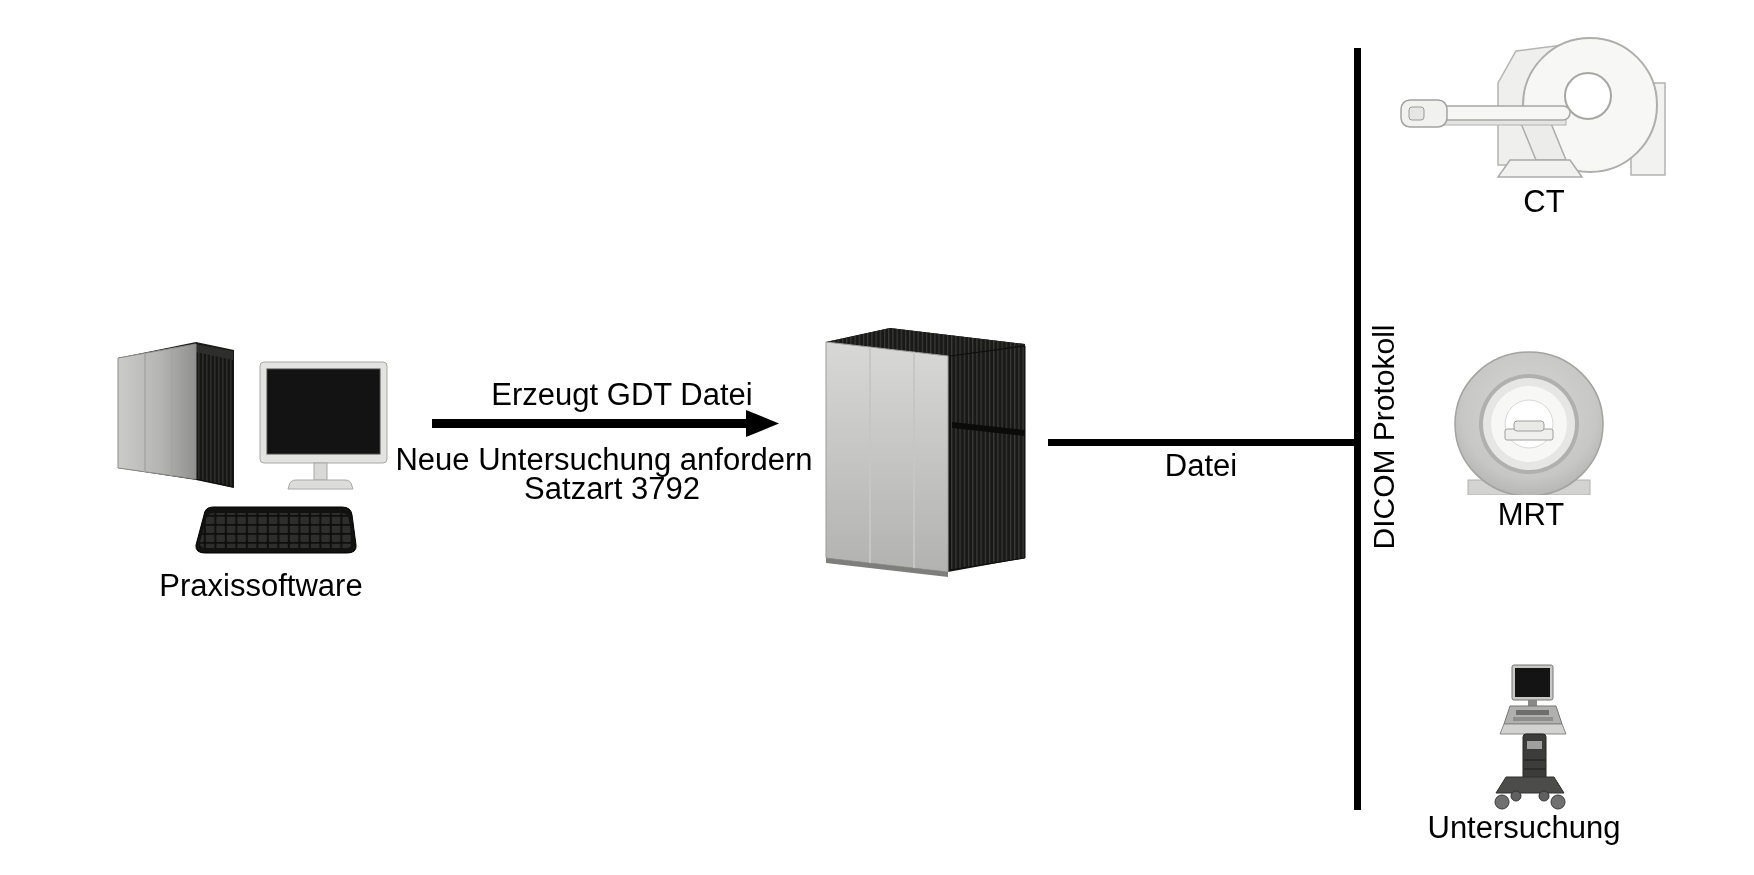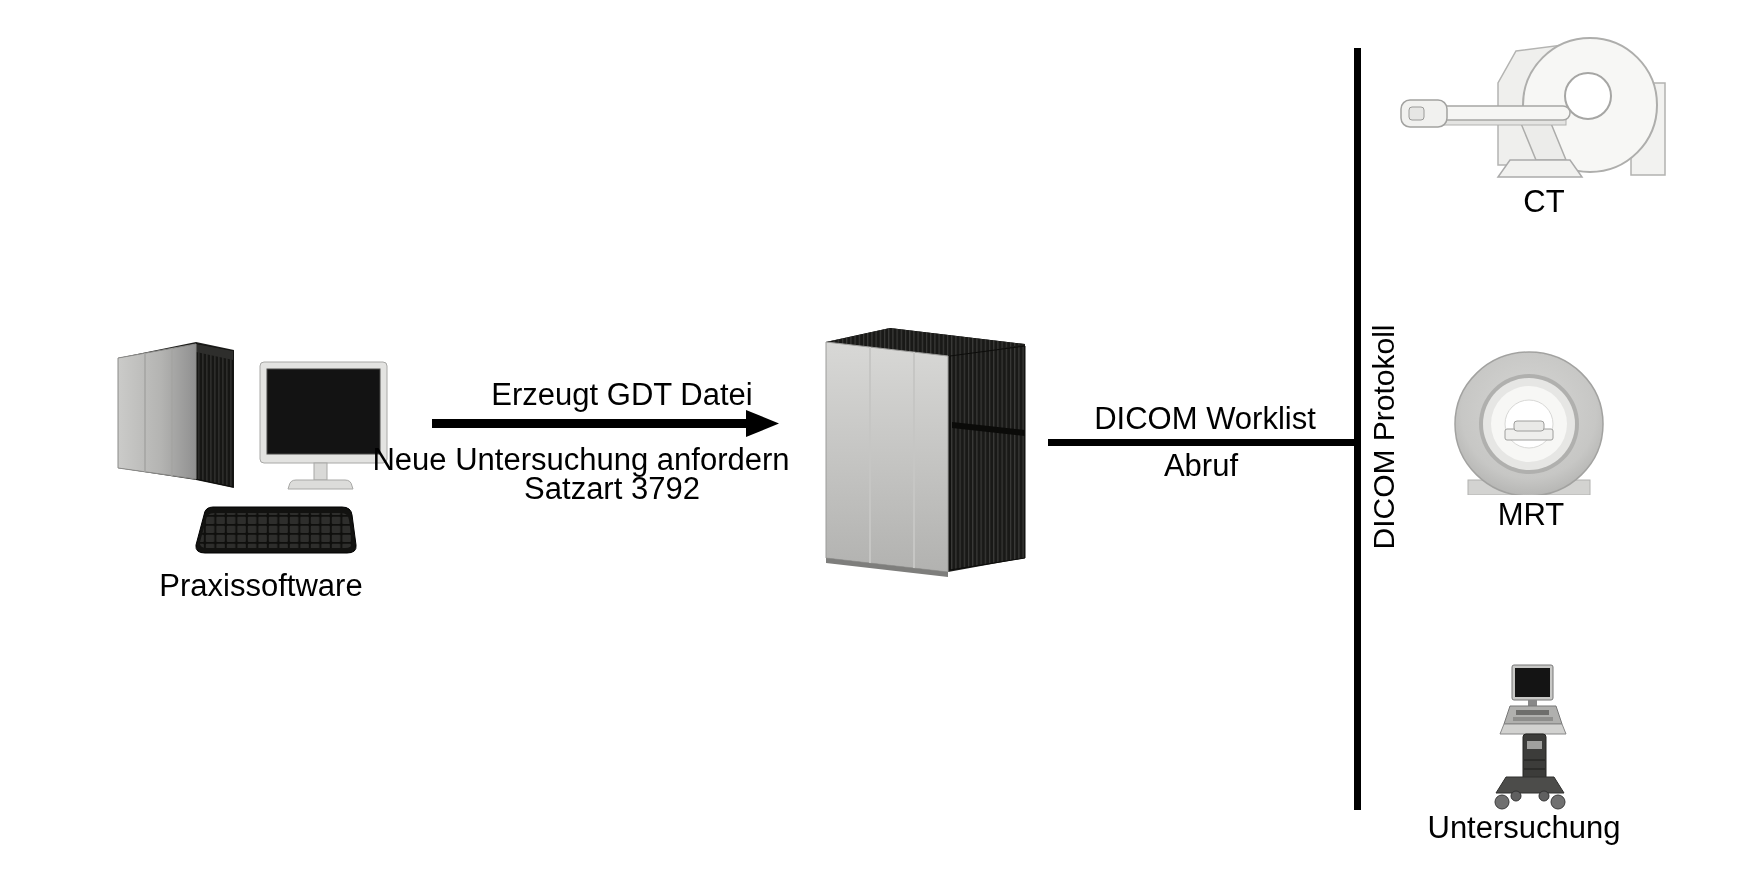--- a/index.html
+++ b/index.html
@@ -57,21 +57,21 @@
   </div>
   <div class="lbl" style="left:622px;top:378px">Erzeugt GDT Datei</div>
 
   <div class="lbl" style="left:261px;top:569px">Praxissoftware</div>
   <div class="abs" style="left:428px;top:403px;width:352px;height:41px">
     <svg width="352" height="41" viewBox="0 0 352 41">
       <rect x="4" y="16" width="318" height="9" fill="#000"></rect>
       <polygon points="318,7 351,20.5 318,34" fill="#000"></polygon>
     </svg>
   </div>
-  <div class="lbl" style="left:581px;top:443px">Neue Untersuchung anfordern</div>
+  <div class="lbl" style="left:604px;top:443px">Neue Untersuchung anfordern</div>
   <div class="lbl" style="left:612px;top:472px">Satzart 3792</div>
 
   <div class="abs" style="left:810px;top:318px;width:240px;height:262px">
     <svg width="240" height="262" viewBox="0 0 240 262">
       <defs>
         <linearGradient id="srv" x1="0" y1="0" x2="0" y2="1">
           <stop offset="0" stop-color="#d8d8d6"></stop>
           <stop offset="1" stop-color="#b2b2b0"></stop>
         </linearGradient>
         <pattern id="srv-ribs" width="4.2" height="6" patternUnits="userSpaceOnUse">
@@ -85,23 +85,22 @@
         <polygon points="140,38 215,28 215,240 140,252" fill="url(#srv-ribs)" stroke="#0d0d0b" stroke-width="1"></polygon>
         <polygon points="142,104 215,112 215,118 142,110" fill="#0b0b09"></polygon>
         <polygon points="16,24 138,38 138,254 16,240" fill="url(#srv)" stroke="#9c9c9a" stroke-width="1"></polygon>
         <line x1="60" y1="29" x2="60" y2="245" stroke="#c6c6c4" stroke-width="2"></line>
         <line x1="104" y1="34" x2="104" y2="250" stroke="#c6c6c4" stroke-width="2"></line>
         <polygon points="16,240 138,254 138,259 16,245" fill="#7e7e7c"></polygon>
       </g>
     </svg>
   </div>
 
-  <div class="lbl" style="left:1205px;top:402px">DICOM Worklist</div>
   <div class="hline" style="left:1048px;top:439px;width:308px"></div>
-  <div class="lbl" style="left:1201px;top:449px">Abruf</div>
+  <div class="lbl" style="left:1201px;top:449px">Datei</div>
 
   <div class="vline" style="left:1354px;top:48px;height:762px"></div>
   <div class="lbl-rot" style="left:1384px;top:437px">DICOM Protokoll</div>
 
   <div class="abs" style="left:1398px;top:25px;width:272px;height:158px">
     <svg width="272" height="158" viewBox="0 0 272 158">
       <g>
         <rect x="233" y="58" width="34" height="92" fill="#f2f2f0" stroke="#b2b2b0" stroke-width="1.5"></rect>
         <polygon points="118,26 180,18 180,140 100,140 100,58" fill="#efefed" stroke="#b4b4b2" stroke-width="1.5"></polygon>
         <circle cx="192" cy="80" r="67" fill="#f7f7f5" stroke="#aeaeac" stroke-width="2"></circle>

